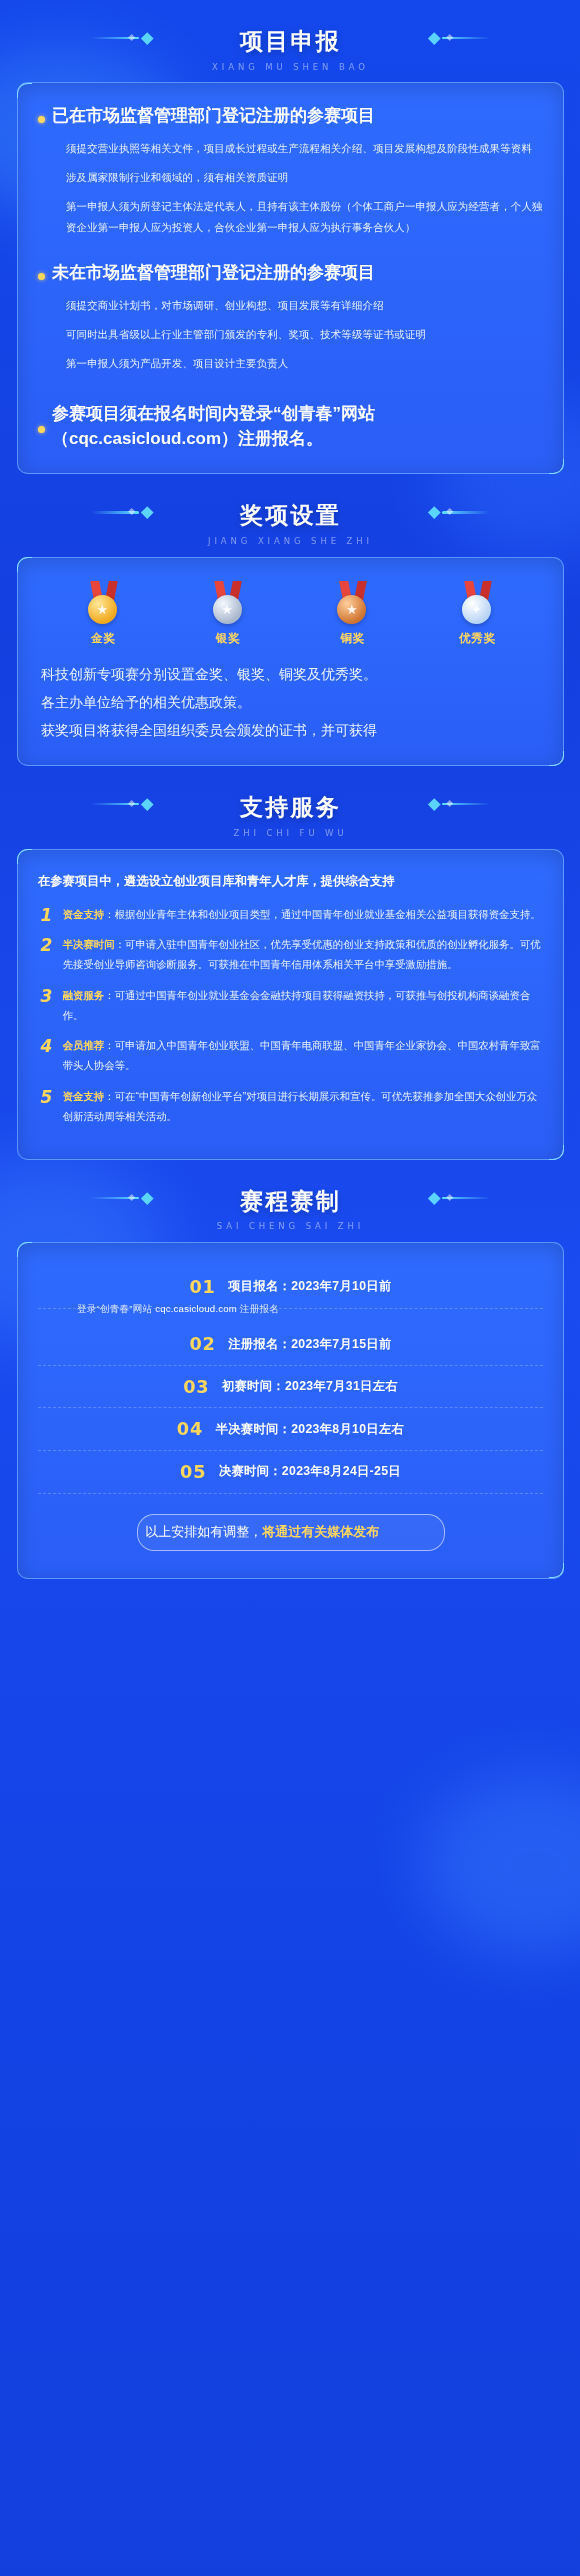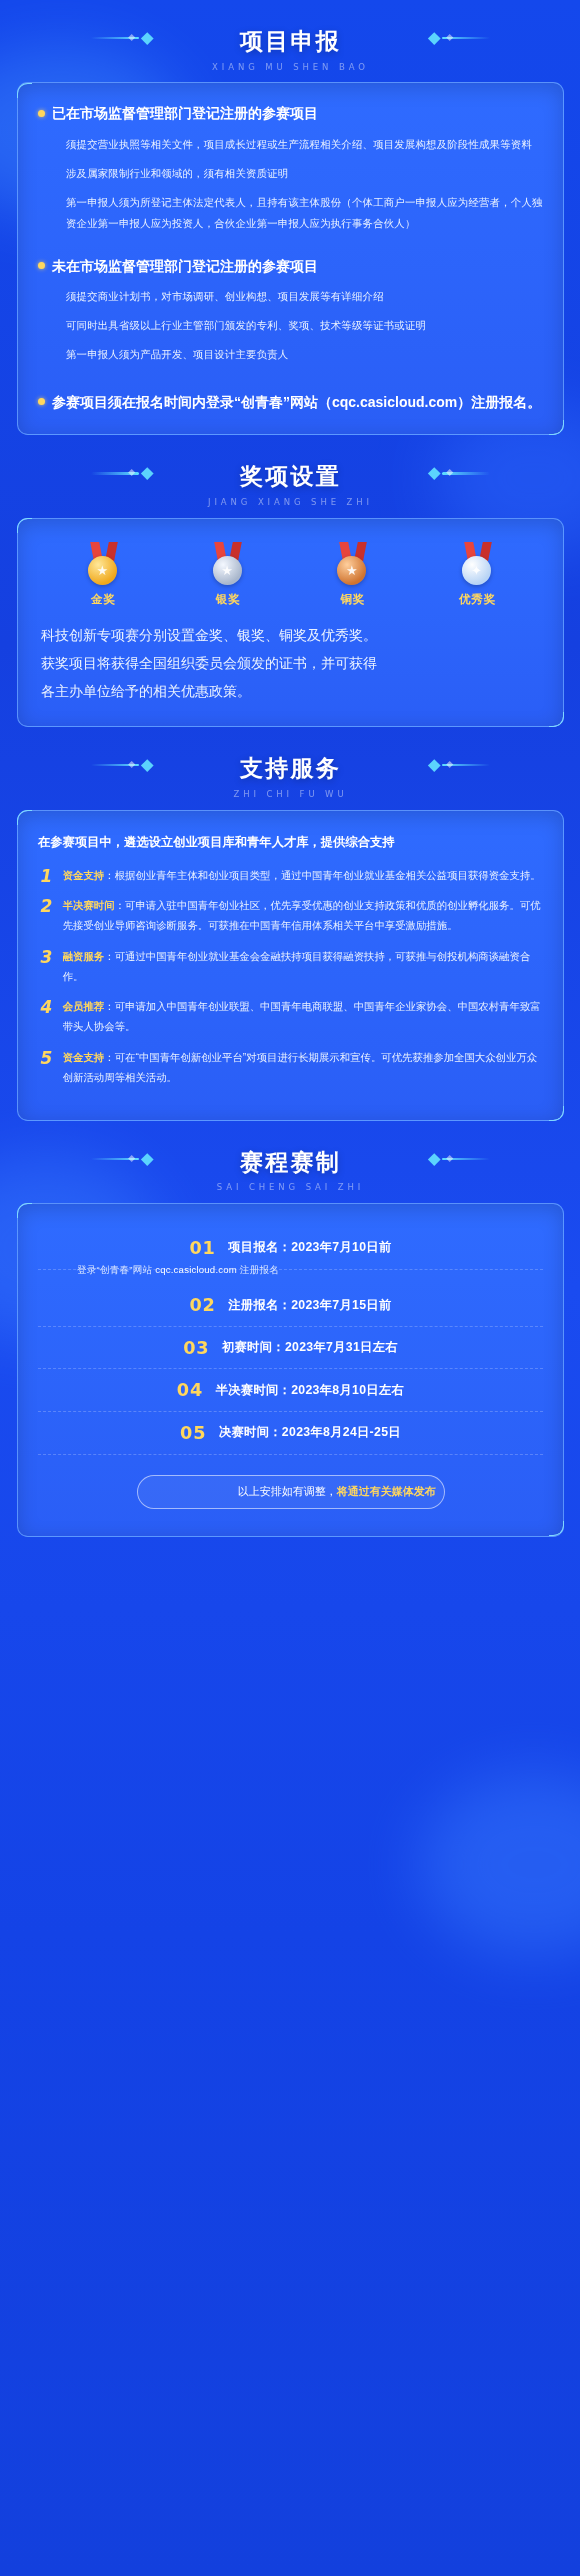--- a/index.html
+++ b/index.html
@@ -89,23 +89,23 @@
     width: 14px; height: 14px;
     border-color: #7fd8ff;
     border-style: solid;
   }
   .card:before { left: -0.8px; top: -0.8px; border-width: 1.5px 0 0 1.5px; border-radius: 10.8px 0 0 0;}
   .card:after  { right: -0.8px; bottom: -0.8px; border-width: 0 1.5px 1.5px 0; border-radius: 0 0 10.8px 0;}
 
   
   .bullet-title {
     display: flex;
-    align-items: flex-start;
+    align-items: center;
     gap: 7px;
-    font-size: 14px;
+    font-size: 17px;
     font-weight: bold;
     line-height: 1.5;
     color: #ffffff;
     margin-bottom: 9.2px;
   }
   .bullet-title .dot {
     flex: 0 0 auto;
     width: 7px; height: 7px;
     border-radius: 50%;
     background: #ffd75e;
@@ -234,25 +234,25 @@
     color: #dbe7ff;
     padding: 0 0 7.7px 39px;
     margin-top: -6.2px;
     letter-spacing: 0.2px;
   }
   .sched-sub .u { color:#ffffff; }
   .note-pill {
     margin: 20px auto 4px auto;
     width: 308px;
     max-width: 86%;
-    text-align: right;
+    text-align: left;
     border: 0.8px solid rgba(255,255,255,0.55);
     border-radius: 17px;
     padding: 8.5px 7.7px;
-    font-size: 11px;
+    font-size: 13px;
     color: #ffffff;
     background: rgba(255,255,255,0.06);
   }
   .note-pill b { color: #ffd75e; }
   .spacer-md { height: 23px; }
 </style>
 </head>
 <body>
 
 <div class="page">
@@ -341,22 +341,22 @@
       <div class="award">
         <div class="medal m-excel">
           <div class="ribbon-l"></div>
             <div class="ribbon-r"></div>
             <div class="circle">✦</div>
         </div>
         <div class="name">优秀奖</div>
       </div>
     </div>
     <div class="award-desc">科技创新专项赛分别设置金奖、银奖、铜奖及优秀奖。</div>
+    <div class="award-desc">各主办单位给予的相关优惠政策。</div>
     <div class="award-desc">获奖项目将获得全国组织委员会颁发的证书，并可获得</div>
-    <div class="award-desc">各主办单位给予的相关优惠政策。</div>
   </div>
 
   <div class="sec-head">
     <div class="bar-l"></div>
     <div class="bar-r"></div>
     <div class="diamond" style="left:143px"></div>
     <div class="diamond small" style="left:129px"></div>
     <div class="diamond" style="right:143px"></div>
     <div class="diamond small" style="right:129px"></div>
     <div class="cn">支持服务</div>

